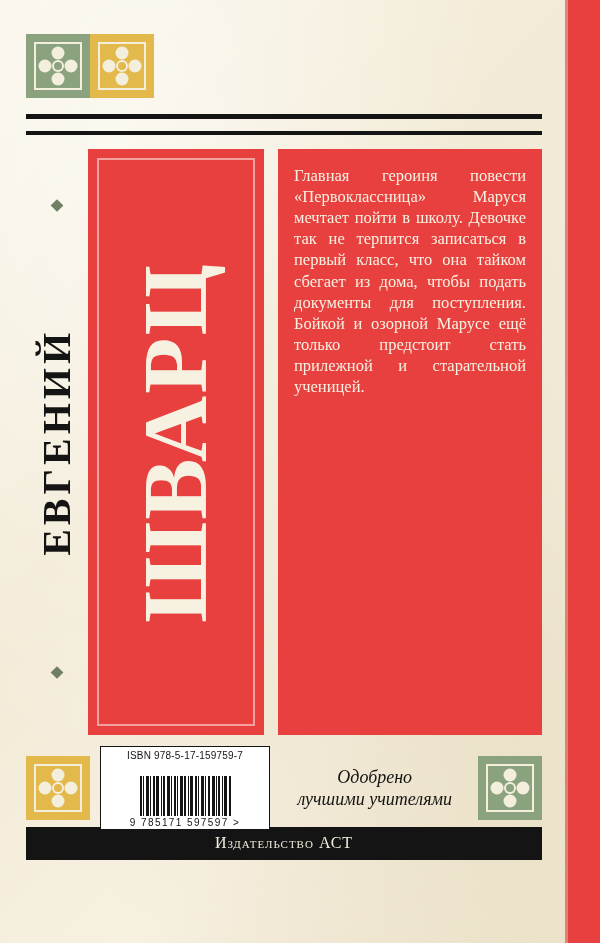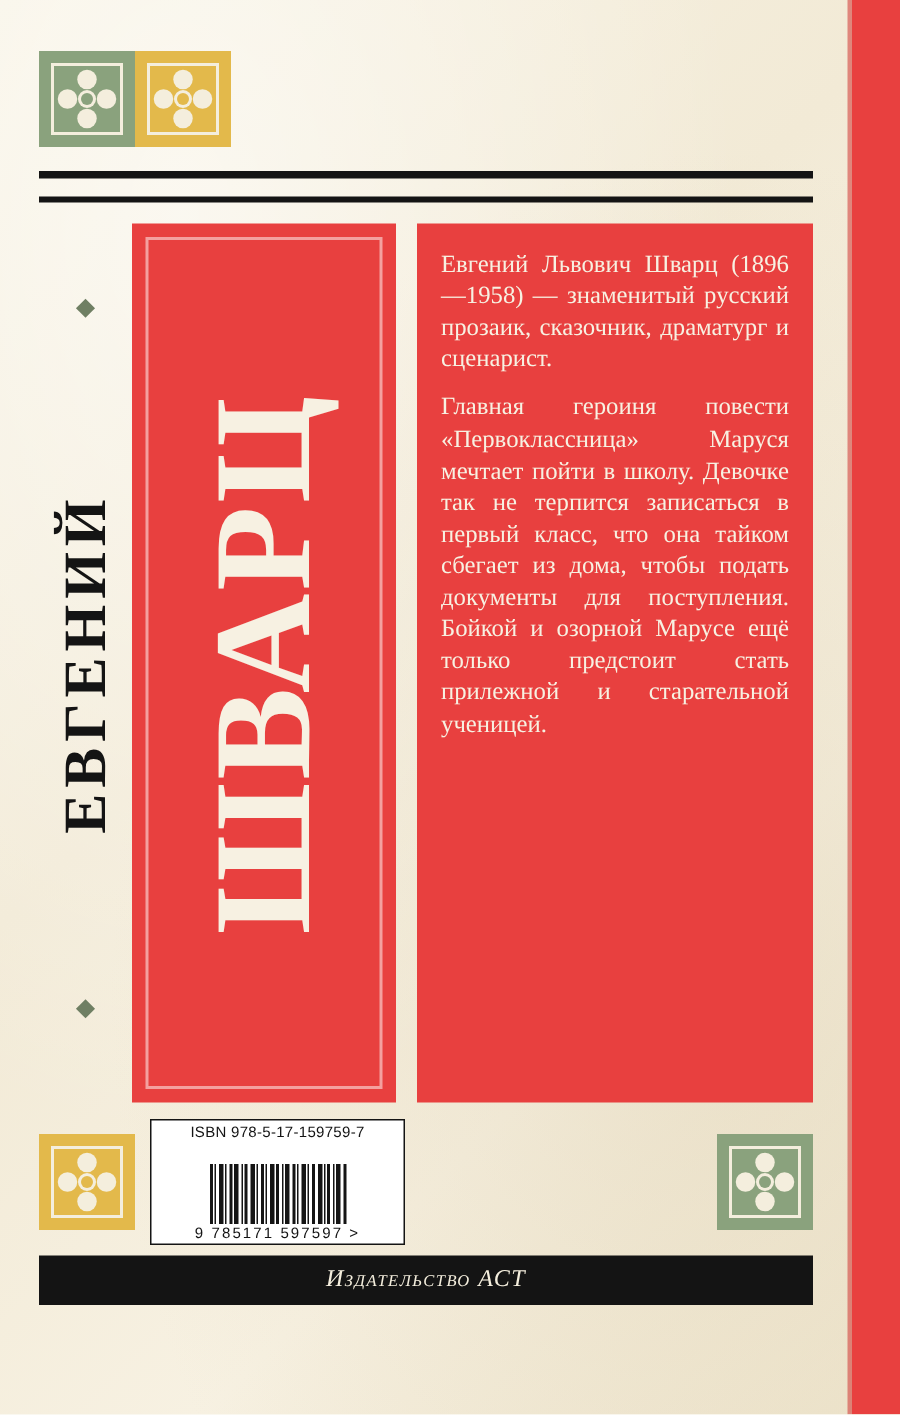--- a/index.html
+++ b/index.html
@@ -281,29 +281,27 @@
     text-align: center;
     color: #141414;
     font-size: 18px;
     line-height: 1.25;
     font-style: italic;
     padding-right: 16px;
   }
 
   
   .publisher-band {
-    margin-top: 10px;
     background: #141414;
     color: #f4eedd;
     text-align: center;
     font-size: 16px;
     letter-spacing: 1px;
     padding: 7px 0 8px 0;
     font-variant: small-caps;
-    font-style: italic;
   }
 </style>
 </head>
 <body>
 
 <div class="cover">
   <div class="paper-texture"></div>
   <div class="spine-inner-line"></div>
   <div class="spine"></div>
 
@@ -345,21 +343,20 @@
         <div class="diamond top"></div>
         <div class="author-vert">ЕВГЕНИЙ</div>
         <div class="diamond bottom"></div>
       </div>
 
       <div class="surname-panel">
         <div class="surname-vert">ШВАРЦ</div>
       </div>
 
       <div class="blurb">
-        <p>Евгений Львович Шварц (1896—1958) — знаменитый русский прозаик, сказочник, драматург и сценарист.</p>
         <p>Главная героиня повести «Первоклассница» Маруся мечтает пойти в школу. Девочке так не терпится записаться в первый класс, что она тайком сбегает из дома, чтобы подать документы для поступления. Бойкой и озорной Марусе ещё только предстоит стать прилежной и старательной ученицей.</p>
       </div>
     </div>
 
     <div class="footer">
       <div class="rosette gold">
         <svg width="54" height="54" viewBox="0 0 54 54" aria-hidden="true">
           <rect x="4" y="4" width="46" height="46" fill="none" stroke="#f4eedd" stroke-width="2"></rect>
           <circle cx="27" cy="27" r="6" fill="#f4eedd"></circle>
           <circle cx="27" cy="14" r="6.5" fill="#f4eedd"></circle>
@@ -424,20 +421,24 @@
               <i style="width:2px;background:transparent"></i>
             <i style="width:1px"></i>
               <i style="width:1px;background:transparent"></i>
             <i style="width:3px"></i>
               <i style="width:2px;background:transparent"></i>
             <i style="width:2px"></i>
           </div>
           <div class="barcode-digits">9 785171 597597 &gt;</div>
         </div>
 
+        <div class="approved">
+          <div>Одобрено</div>
+          <div>лучшими учителями</div>
+        </div>
       </div>
 
       <div class="rosette green">
         <svg width="54" height="54" viewBox="0 0 54 54" aria-hidden="true">
           <rect x="4" y="4" width="46" height="46" fill="none" stroke="#f4eedd" stroke-width="2"></rect>
           <circle cx="27" cy="27" r="6" fill="#f4eedd"></circle>
           <circle cx="27" cy="14" r="6.5" fill="#f4eedd"></circle>
           <circle cx="27" cy="40" r="6.5" fill="#f4eedd"></circle>
           <circle cx="14" cy="27" r="6.5" fill="#f4eedd"></circle>
           <circle cx="40" cy="27" r="6.5" fill="#f4eedd"></circle>

